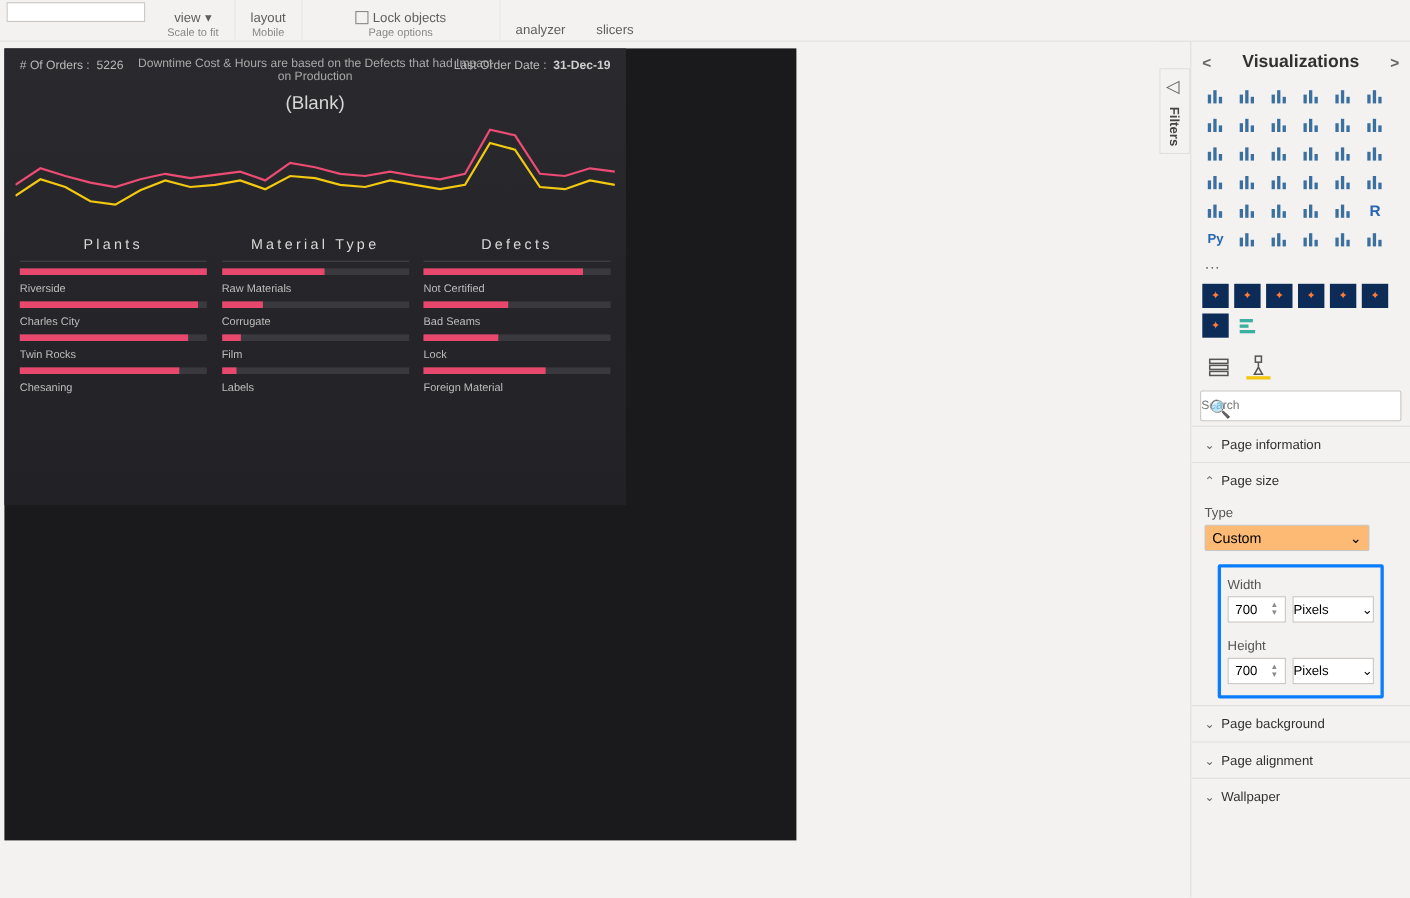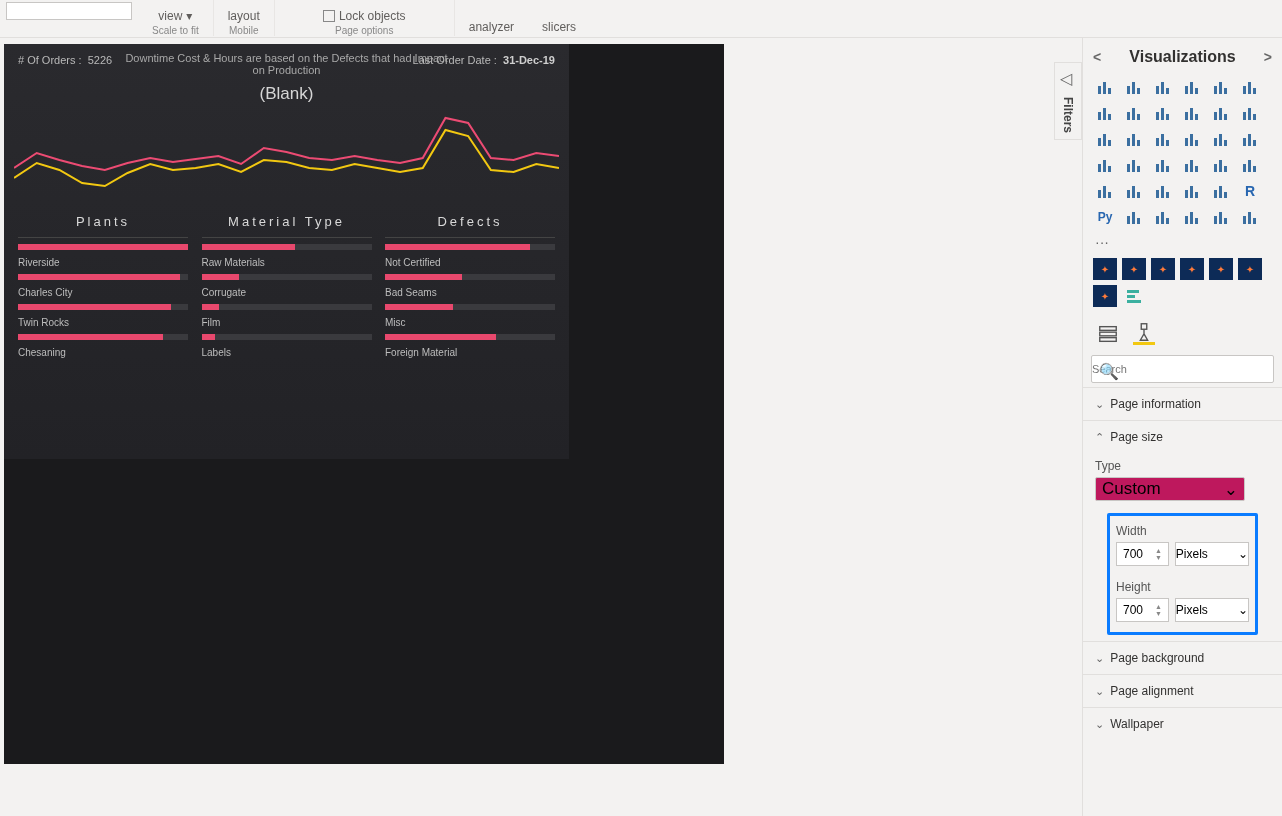--- a/index.html
+++ b/index.html
@@ -45,21 +45,21 @@
 .tabs{display:flex;gap:14px;padding:10px 14px 6px}
 .tab-ic{width:22px;height:22px;display:flex;align-items:center;justify-content:center;color:#555}
 .tab-ic.active{border-bottom:3px solid #f2c811;padding-bottom:2px}
 .search{margin:4px 8px;position:relative}
 .search input{width:100%;height:28px;border:1px solid #c8c6c4;border-radius:2px;font-size:11px}
 .search .sic{position:absolute;left:8px;top:7px;color:#666}
 .sect{border-top:1px solid #e1dfdd;padding:9px 12px;font-size:12px;color:#323130;display:flex;align-items:center;gap:6px}
 .sect .ar{color:#666;font-size:11px}
 .subsect{padding:6px 12px}
 .sub-lbl{font-size:12px;color:#555;margin-bottom:4px}
-.sel{width:150px;height:24px;border:1px solid #c8c6c4;background:#be185d;font-size:17px;padding:0 6px;display:flex;align-items:center;justify-content:space-between;border-radius:2px}
+.sel{width:150px;height:24px;border:1px solid #c8c6c4;background:#fdba74;font-size:13px;padding:0 6px;display:flex;align-items:center;justify-content:space-between;border-radius:2px}
 .hl-box{border:3px solid #0a7cff;border-radius:2px;margin:6px 24px;padding:8px 6px 10px}
 .dim-row{display:flex;gap:6px;align-items:center;margin-top:4px}
 .numin{width:56px;height:24px;border:1px solid #c8c6c4;background:#fff;font-size:12px;padding:0 6px;display:flex;align-items:center;justify-content:space-between}
 .spin{display:flex;flex-direction:column;font-size:7px;color:#888;line-height:7px}
 .unit{width:80px;height:24px;border:1px solid #c8c6c4;background:#fff;font-size:12px;padding:0 0;display:flex;align-items:center;justify-content:space-between}
 </style>
 </head>
 <body>
 
 <div class="ribbon">
@@ -181,21 +181,21 @@
               <div class="bar-item">
                 <div class="bar-track">
                   <div class="bar-fill" style="width:45%"></div>
                 </div>
                 <div class="bar-lbl">Bad Seams</div>
               </div>
               <div class="bar-item">
                 <div class="bar-track">
                   <div class="bar-fill" style="width:40%"></div>
                 </div>
-                <div class="bar-lbl">Misc</div>
+                <div class="bar-lbl">Lock</div>
               </div>
               <div class="bar-item">
                 <div class="bar-track">
                   <div class="bar-fill" style="width:65%"></div>
                 </div>
                 <div class="bar-lbl">Foreign Material</div>
               </div>
             </div>
         </div>
       </div>

